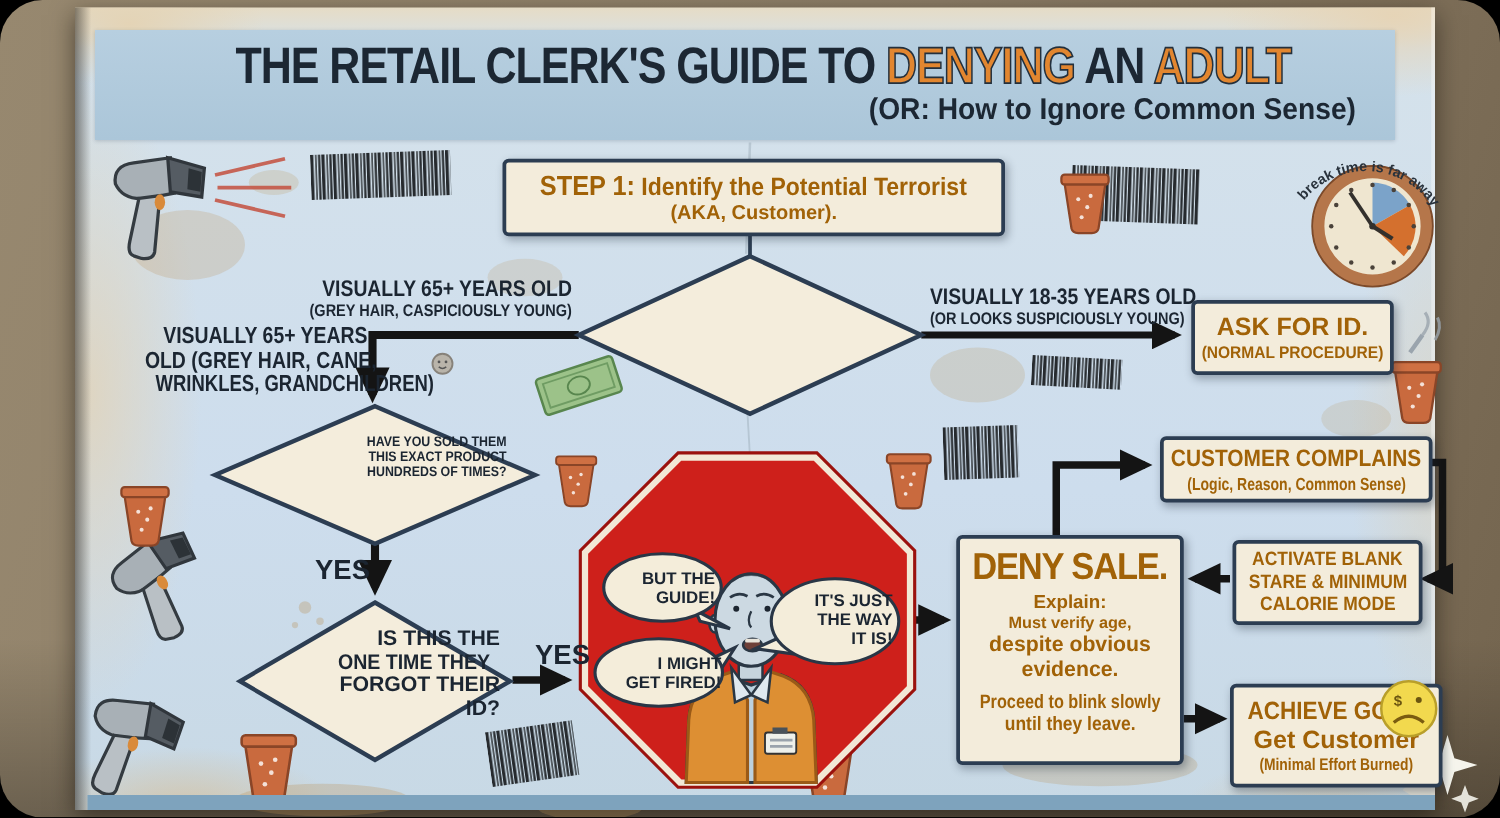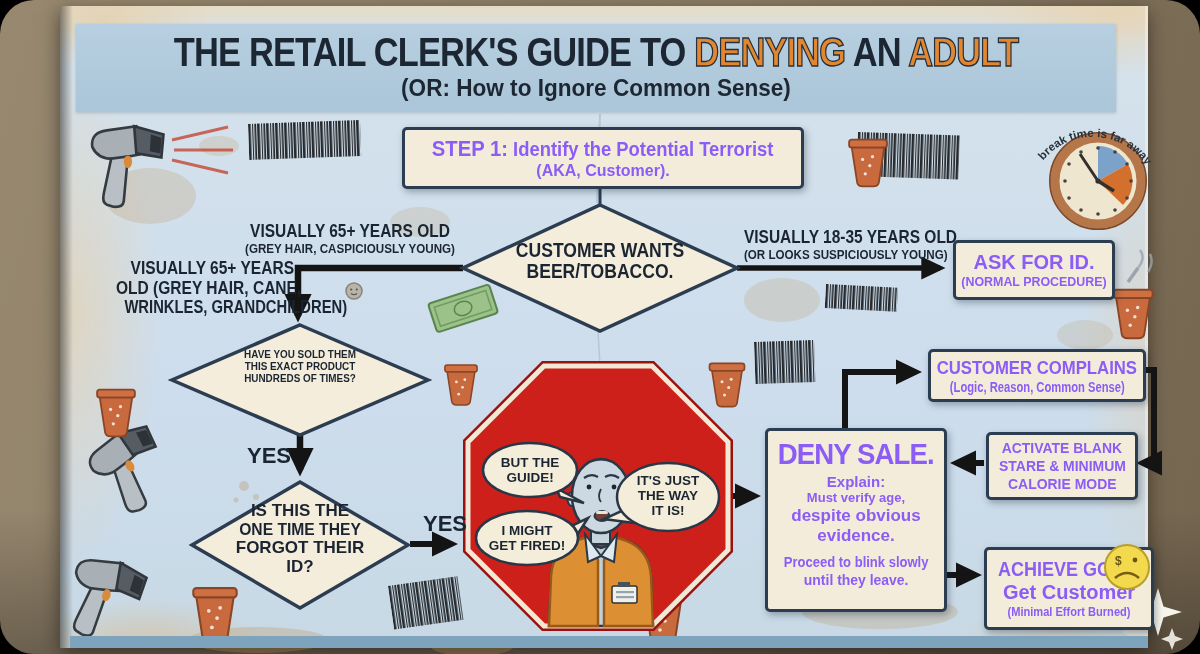--- a/index.html
+++ b/index.html
@@ -18,24 +18,24 @@
             radial-gradient(160px 60px at 92% 100%, rgba(214,196,164,.6), rgba(214,196,164,0) 72%),
             linear-gradient(#e6dcc6 0%, #d5e2eb 5%, #cddded 60%, #c8d9e5 100%);
           box-shadow:0 6px 18px rgba(20,15,10,.55);}
   .poster::before{content:"";position:absolute;left:0;top:0;bottom:0;width:13px;
           background:linear-gradient(90deg,rgba(28,24,18,.5),rgba(28,24,18,0));}
   .poster::after{content:"";position:absolute;right:0;top:0;bottom:0;width:3px;
           background:rgba(255,255,255,.35);}
   .band{position:absolute;left:76px;top:24px;width:1040px;height:88px;
         background:linear-gradient(#b7cfe0,#abc6d9);box-shadow:0 1px 3px rgba(60,80,100,.25);}
   .bottomband{position:absolute;left:70px;top:636px;width:1078px;height:12px;background:#7ea3bd;}
-  .t{position:absolute;color:#1b2531;font-weight:bold;text-align:center;line-height:1.1;}
+  .t{position:absolute;color:#1b2531;font-weight:bold;text-align:right;line-height:1.1;}
   .box{position:absolute;background:#f3ecdb;border:3px solid #2c3d52;border-radius:5px;
        box-shadow:2px 3px 7px rgba(30,40,55,.35);display:flex;flex-direction:column;
-       align-items:center;justify-content:center;color:#8b5cf6;font-weight:bold;}
+       align-items:center;justify-content:center;color:#a16207;font-weight:bold;}
   .nw{white-space:nowrap;display:block;}
   svg.layer{position:absolute;left:0;top:0;}
   .title-row{white-space:nowrap;transform:scaleX(.84);transform-origin:50% 50%;
        font-size:41px;font-weight:bold;color:#1c2733;letter-spacing:-1px;}
   .title-row .em{color:#e2862f;-webkit-text-stroke:1.4px #23303d;}
   .subtitle{font-size:24px;font-weight:bold;color:#1c2733;transform:scaleX(.94);}
   .white{color:#fff;}
 </style>
 </head>
 <body>
@@ -250,24 +250,20 @@
   <div class="t" style="left:76px;top:30px;width:1040px;">
     <div class="title-row"><span>THE RETAIL CLERK'S GUIDE TO </span><span class="em">DENYING</span><span> AN </span><span class="em">ADULT</span></div>
     <div class="subtitle">(OR: How to Ignore Common Sense)</div>
   </div>
 
   <div class="box" style="left:402px;top:127px;width:396px;height:56px;">
     <span class="nw" style="transform:scaleX(.92);font-size:20px;"><span style="font-size:22px;">STEP 1:</span><span> Identify the Potential Terrorist</span></span>
     <span class="nw" style="font-size:16px;">(AKA, Customer).</span>
   </div>
 
-  <div class="t" style="left:470px;top:240px;width:260px;font-size:19.5px;">
-    <span class="nw" style="transform:scaleX(.9);">CUSTOMER WANTS</span>
-    <span class="nw" style="transform:scaleX(.9);">BEER/TOBACCO.</span>
-  </div>
 
   <div class="t" style="left:728px;top:228px;width:228px;">
     <span class="nw" style="font-size:18px;transform:scaleX(.86);">VISUALLY 18-35 YEARS OLD</span>
     <span class="nw" style="font-size:13.5px;transform:scaleX(.86);">(OR LOOKS SUSPICIOUSLY YOUNG)</span>
   </div>
 
   <div class="box" style="left:953px;top:240px;width:156px;height:54px;">
     <span class="nw" style="font-size:20px;">ASK FOR ID.</span>
     <span class="nw" style="font-size:13.5px;transform:scaleX(.92);">(NORMAL PROCEDURE)</span>
   </div>

